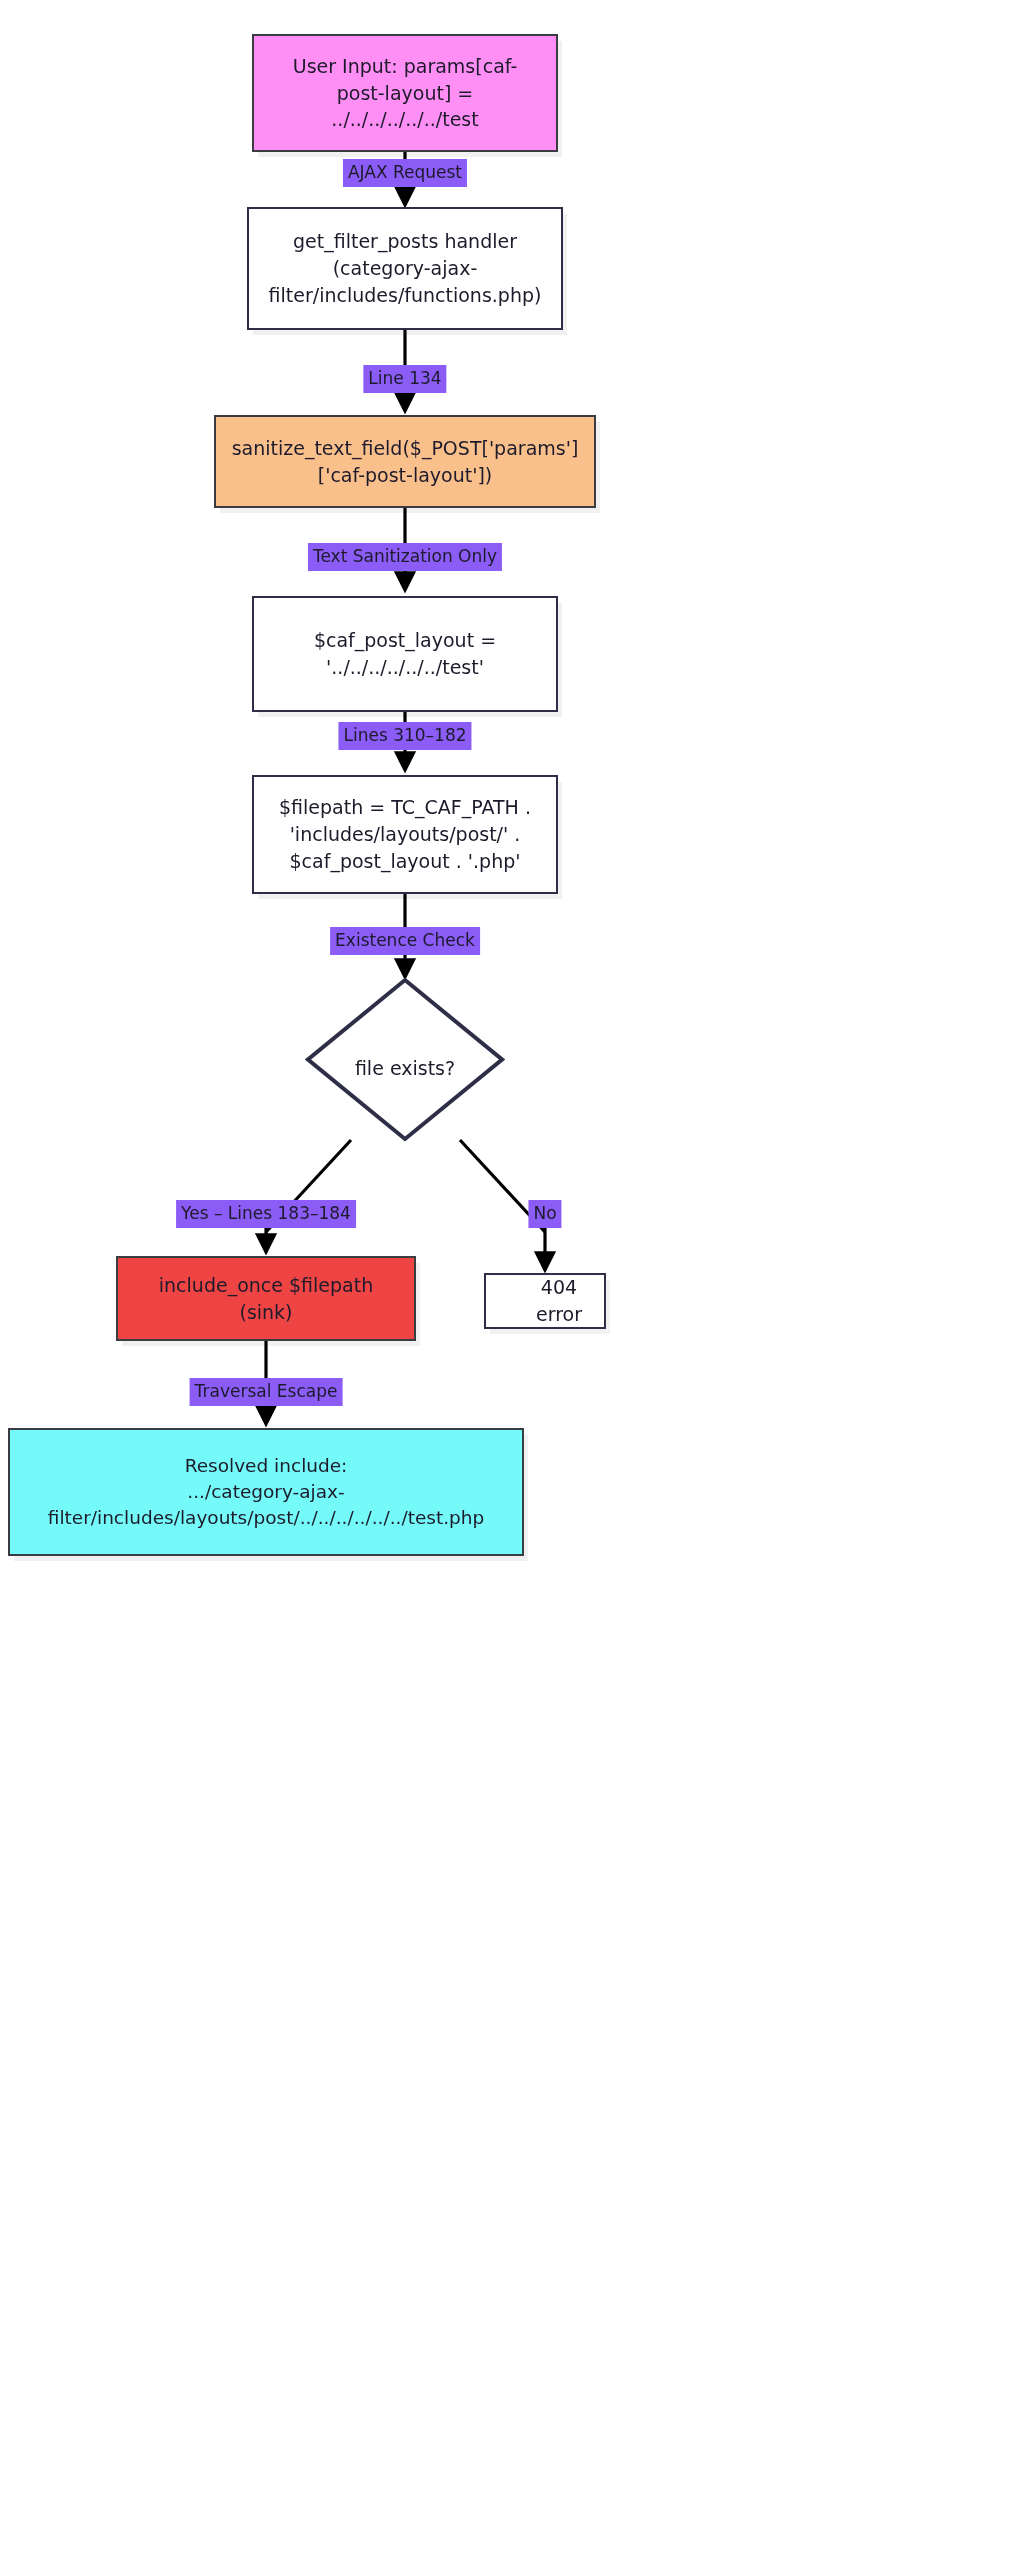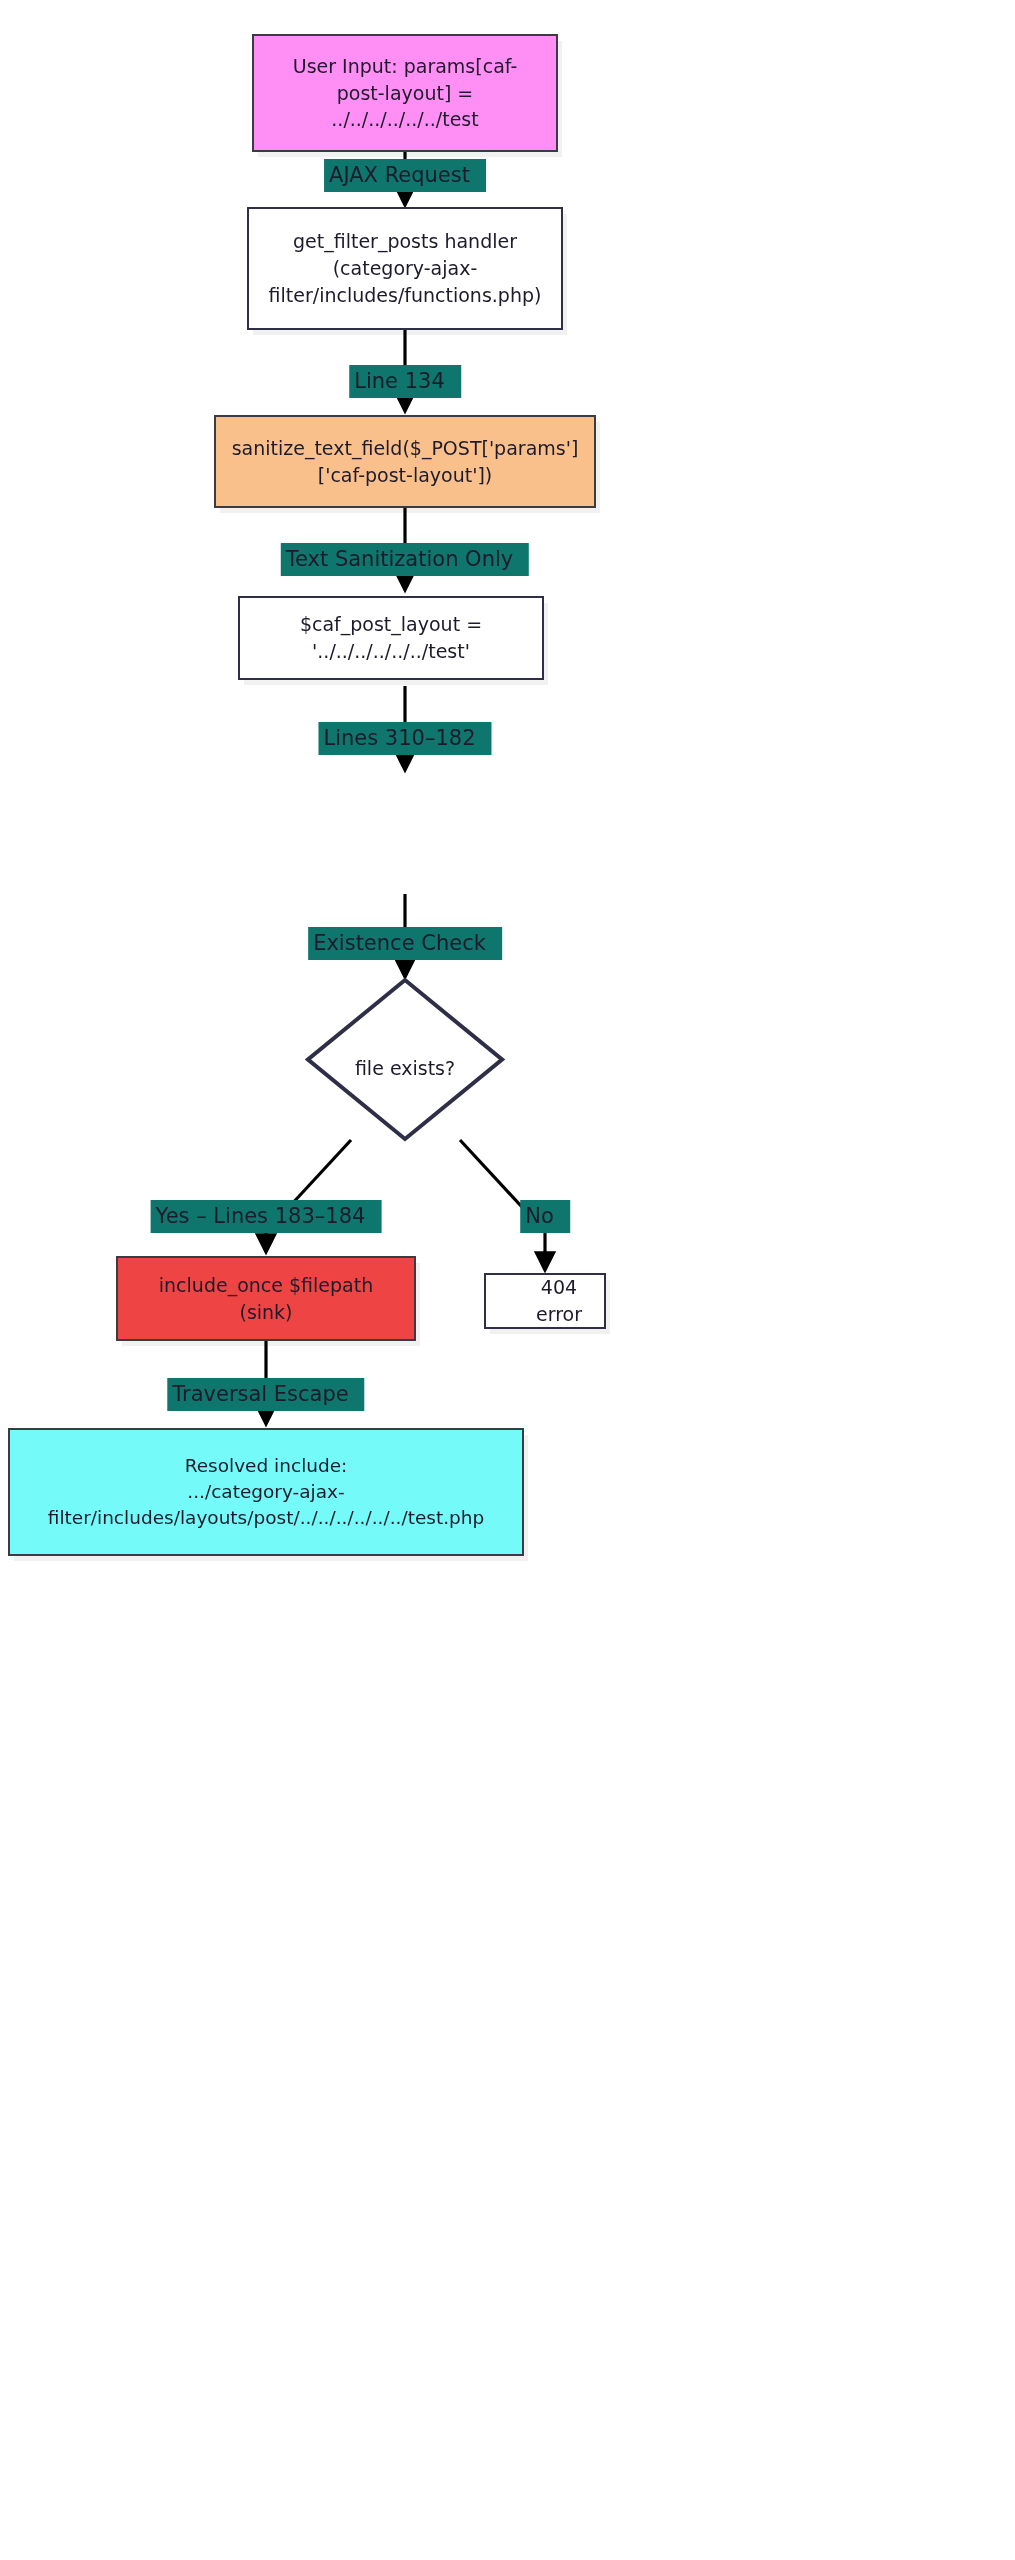--- a/index.html
+++ b/index.html
@@ -33,23 +33,23 @@
     display:flex;align-items:center;justify-content:center;
     font-size:19px;color:#1d1b2b;
   }
   .diamond .dshape{
     position:absolute;left:0;top:0;width:100%;height:100%;
   }
   .diamond .dlabel{position:relative;z-index:2;margin-top:16px;}
 
   .elabel{
     position:absolute;
-    background:#0f766e;color:#1d1b2b;
-    font-size:21px;line-height:1.25;
-    padding:3px 16px 4px 5px;
+    background:#8b5cf6;color:#1d1b2b;
+    font-size:17px;line-height:1.25;
+    padding:3px 5px 4px 5px;
     white-space:nowrap;
     transform:translateX(-50%);
   }
 </style>
 </head>
 <body>
 
 <div id="flow">
 
   <svg class="edges" viewBox="0 0 1015 2560" xmlns="http://www.w3.org/2000/svg">
@@ -82,23 +82,26 @@
 post-layout] =
 ../../../../../../test</div>
 
   <div class="node plain" style="left:247px;top:207px;width:316px;height:123px;">get_filter_posts handler
 (category-ajax-
 filter/includes/functions.php)</div>
 
   <div class="node orange" style="left:214px;top:415px;width:382px;height:93px;">sanitize_text_field($_POST['params']
 ['caf-post-layout'])</div>
 
-  <div class="node plain" style="left:238px;top:596px;width:306px;height:84px;">$caf_post_layout =
+  <div class="node plain" style="left:252px;top:596px;width:306px;height:116px;">$caf_post_layout =
 '../../../../../../test'</div>
 
+  <div class="node plain" style="left:252px;top:775px;width:306px;height:119px;">$filepath = TC_CAF_PATH .
+'includes/layouts/post/' .
+$caf_post_layout . '.php'</div>
 
   <div class="diamond" style="left:305px;top:977px;width:200px;height:165px;">
     <svg class="dshape" viewBox="0 0 200 165" preserveAspectRatio="none">
       <polygon points="100,3 197,82.5 100,162 3,82.5" fill="#ffffff" stroke="#2f2e47" stroke-width="4"></polygon>
     </svg>
     <span class="dlabel">file exists?</span>
   </div>
 
   <div class="node red" style="left:116px;top:1256px;width:300px;height:85px;">include_once $filepath
 (sink)</div>

